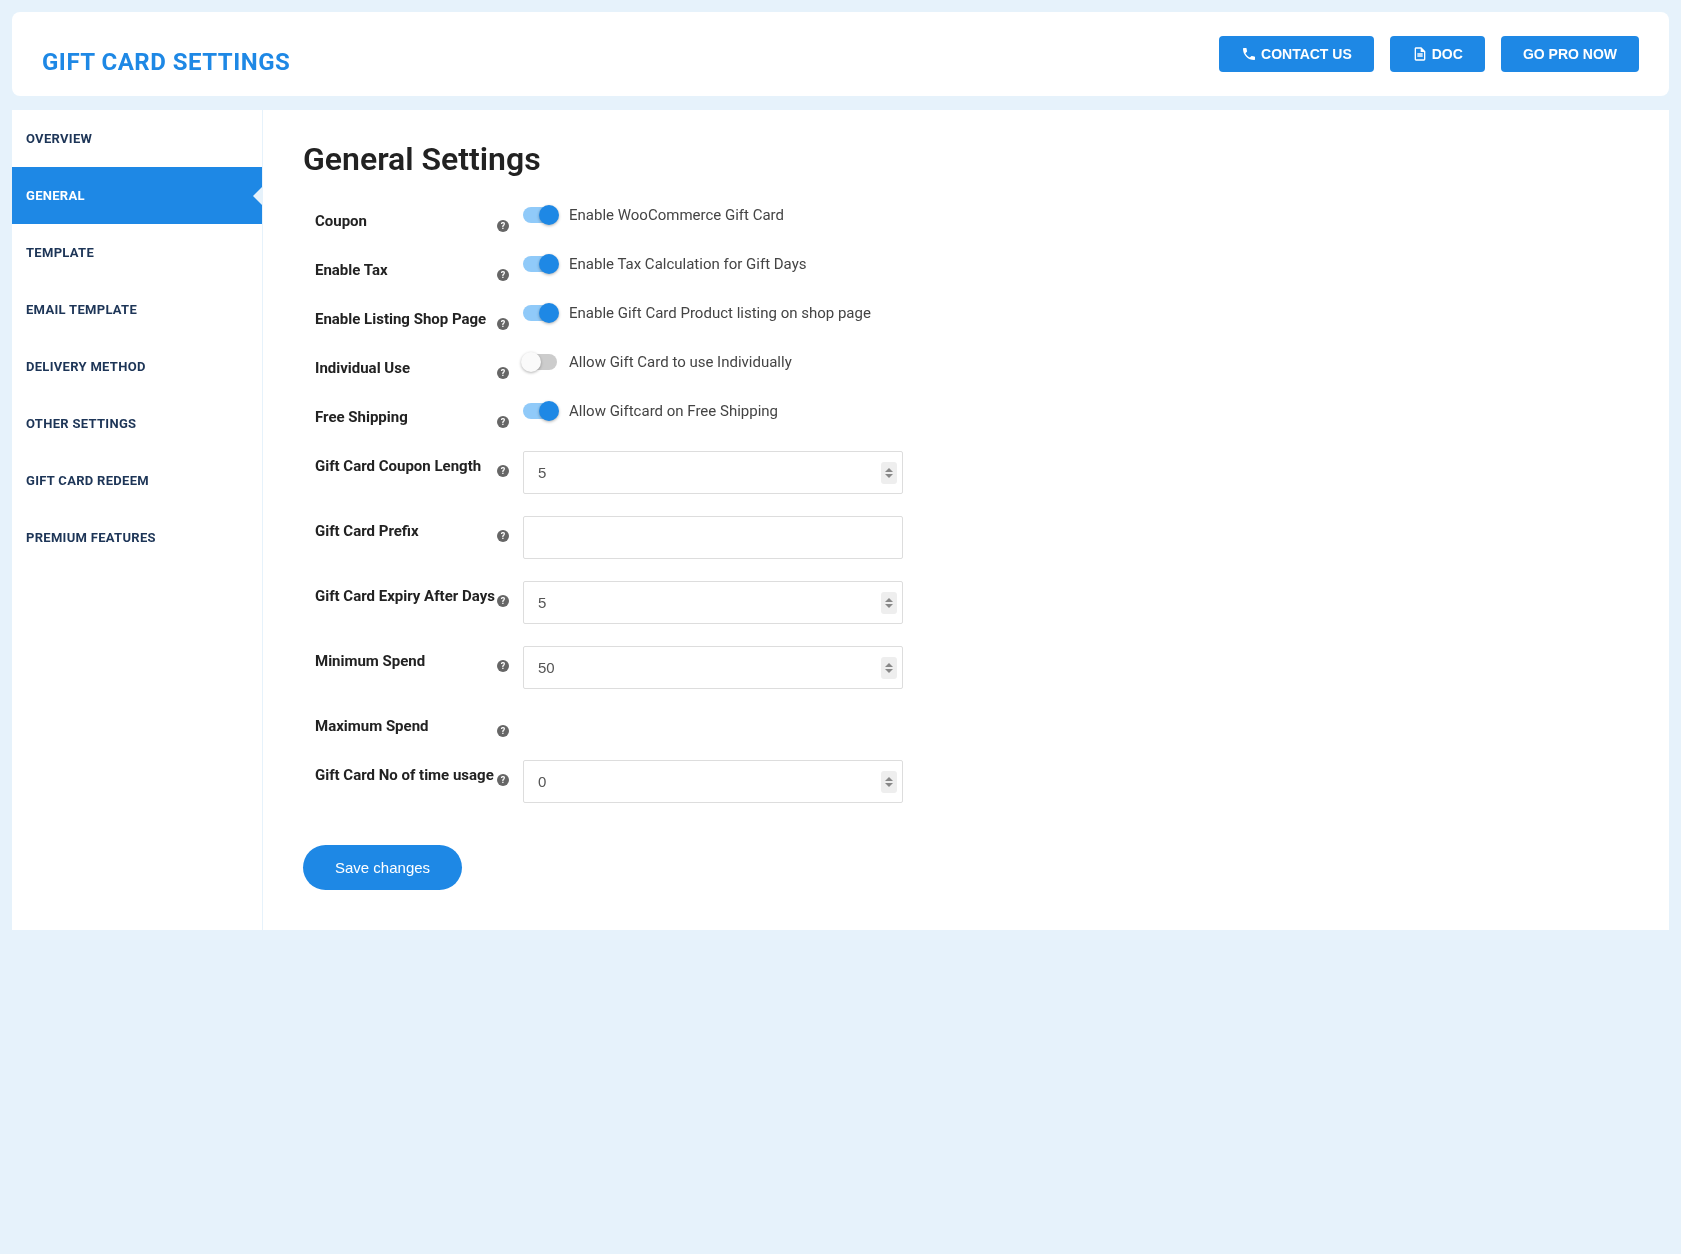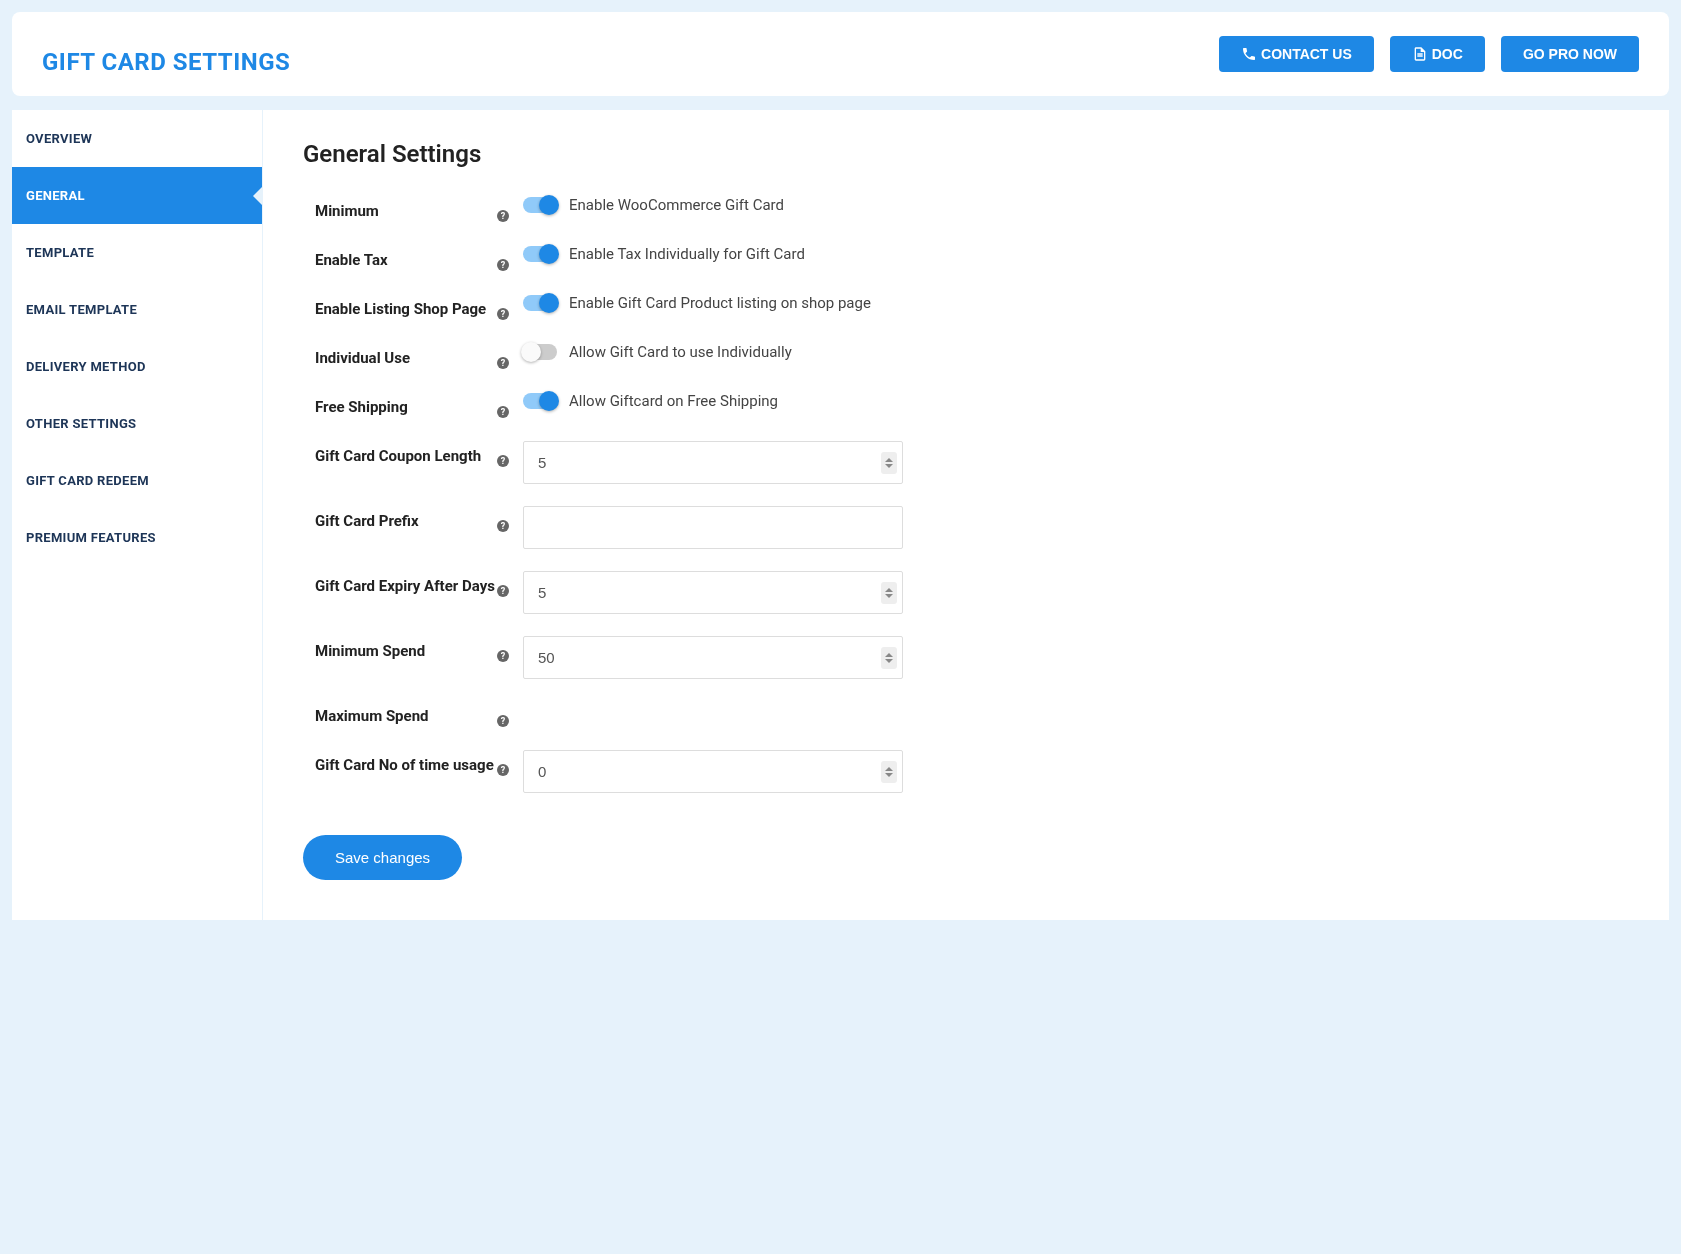--- a/index.html
+++ b/index.html
@@ -85,21 +85,21 @@
       border-bottom: 10px solid transparent;
       border-right: 10px solid #e6f2fb;
     }
     .content {
       flex: 1;
       background: #fff;
       padding: 30px 40px 40px 40px;
       border-left: 1px solid #e6f2fb;
     }
     .content-title {
-      font-size: 24px;
+      font-size: 32px;
       font-weight: 600;
       color: #222;
       margin-bottom: 28px;
     }
     .form-row {
       display: flex;
       align-items: flex-start;
       margin-bottom: 22px;
       padding-left: 12px;
     }
@@ -252,34 +252,34 @@
     <div class="sidebar-item">DELIVERY METHOD</div>
     <div class="sidebar-item">OTHER SETTINGS</div>
     <div class="sidebar-item">GIFT CARD REDEEM</div>
     <div class="sidebar-item">PREMIUM FEATURES</div>
   </div>
 
   <div class="content">
     <h2 class="content-title">General Settings</h2>
 
     <div class="form-row">
-      <div class="form-label">Minimum</div>
+      <div class="form-label">Coupon</div>
       <div class="form-help"><span class="help-icon">?</span></div>
       <div class="form-control">
         <div class="toggle on"></div>
         <span class="toggle-label">Enable WooCommerce Gift Card</span>
       </div>
     </div>
 
     <div class="form-row">
       <div class="form-label">Enable Tax</div>
       <div class="form-help"><span class="help-icon">?</span></div>
       <div class="form-control">
         <div class="toggle on"></div>
-        <span class="toggle-label">Enable Tax Individually for Gift Card</span>
+        <span class="toggle-label">Enable Tax Calculation for Gift Days</span>
       </div>
     </div>
 
     <div class="form-row">
       <div class="form-label">Enable Listing Shop Page</div>
       <div class="form-help"><span class="help-icon">?</span></div>
       <div class="form-control">
         <div class="toggle on"></div>
         <span class="toggle-label">Enable Gift Card Product listing on shop page</span>
       </div>

